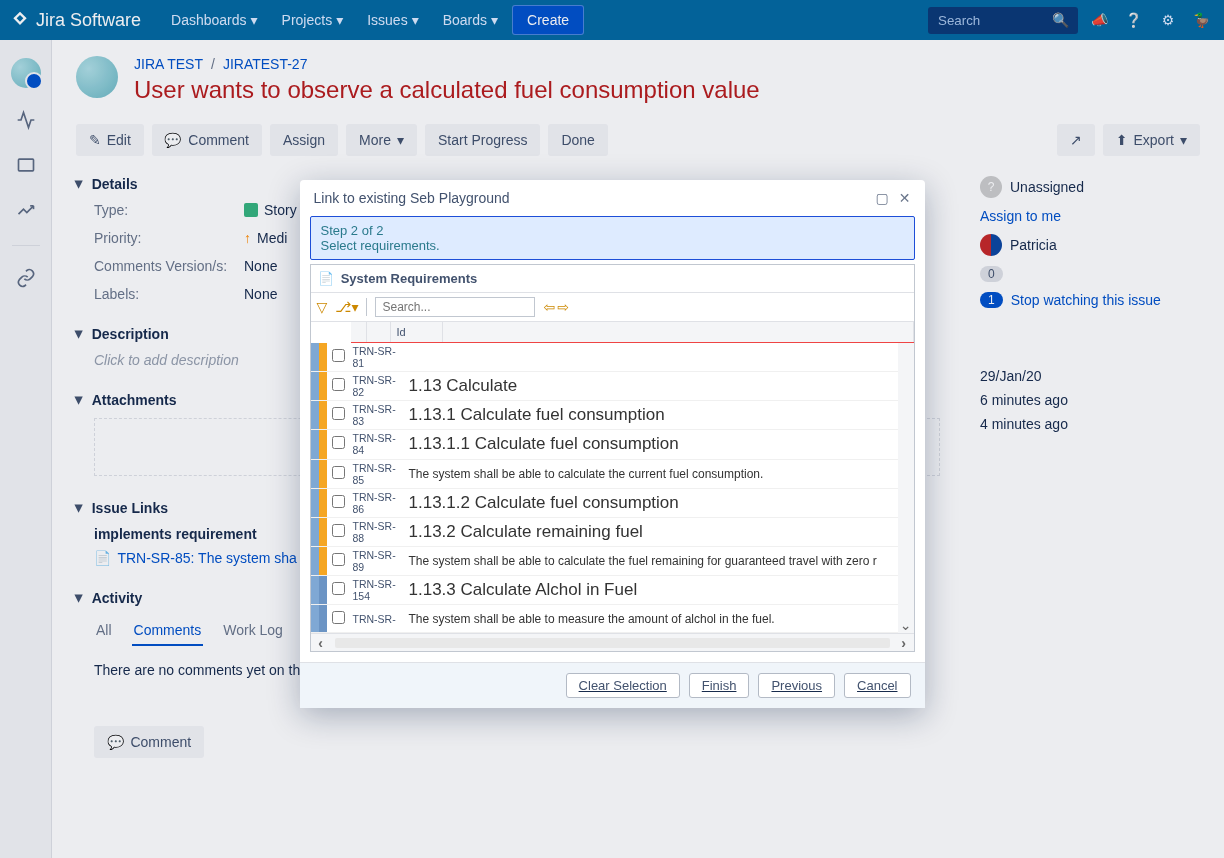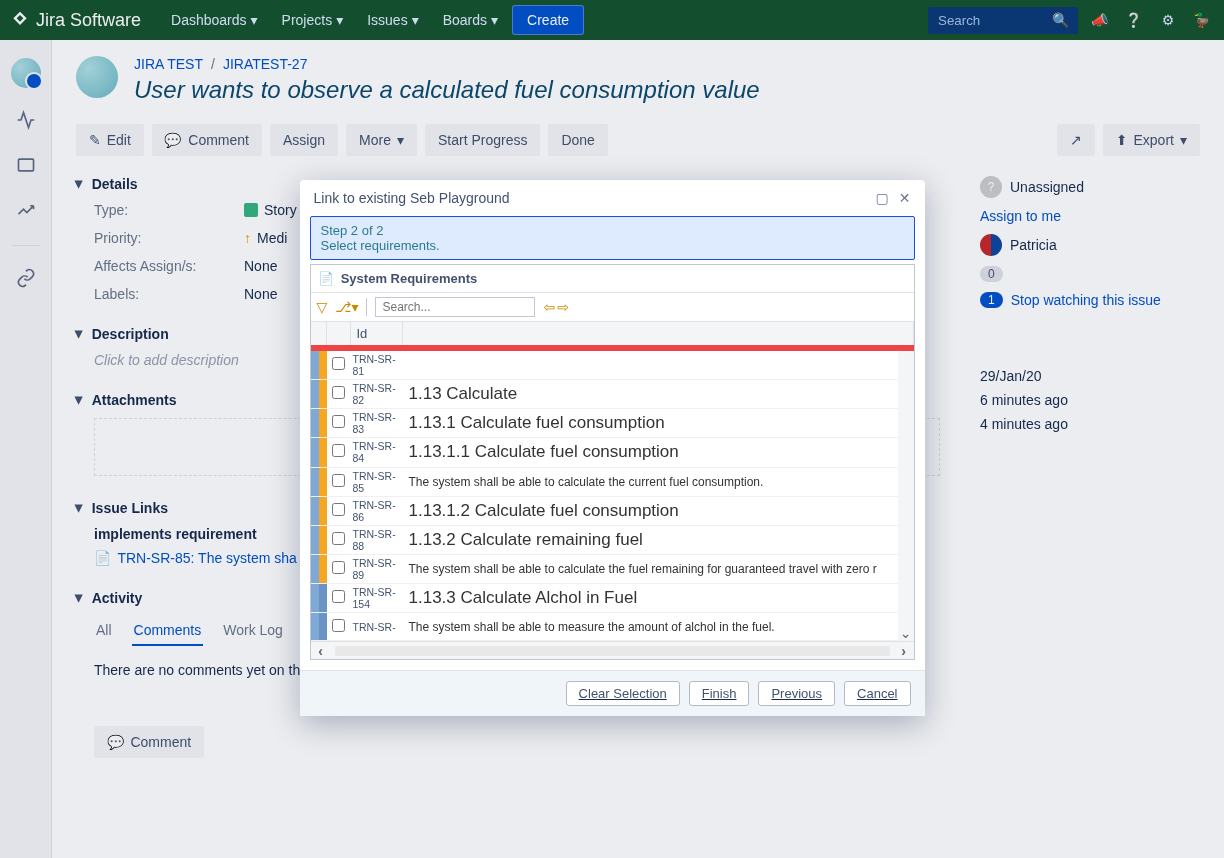--- a/index.html
+++ b/index.html
@@ -1,19 +1,19 @@
 <!DOCTYPE html>
 <html><head>
 <meta charset="utf-8">
 <style>
 * { box-sizing: border-box; margin: 0; padding: 0; }
 body { font-family: -apple-system, BlinkMacSystemFont, "Segoe UI", sans-serif; font-size: 14px; color: #172b4d; background: #f0f2f5; width: 1224px; height: 858px; overflow: hidden; position: relative; }
 
 
-.topnav { background: #14532d; height: 40px; display: flex; align-items: center; color: #deebff; padding: 0 10px; }
+.topnav { background: #0369a1; height: 40px; display: flex; align-items: center; color: #deebff; padding: 0 10px; }
 .logo { display: flex; align-items: center; gap: 6px; font-size: 18px; font-weight: 500; color: #fff; margin-right: 20px; }
 .logo svg { width: 20px; height: 20px; }
 .nav-items { display: flex; gap: 4px; flex: 1; }
 .nav-item { padding: 6px 10px; color: #deebff; display: flex; align-items: center; gap: 4px; cursor: pointer; border-radius: 3px; }
 .nav-create { background: #0052cc; padding: 6px 14px; color: #fff; border-radius: 3px; border: 1px solid rgba(255,255,255,0.3); }
 .nav-right { display: flex; align-items: center; gap: 10px; }
 .search-box { background: #0a3977; border: none; padding: 6px 30px 6px 10px; color: #fff; width: 150px; border-radius: 3px; }
 .search-box::placeholder { color: #a8c4e8; }
 .search-wrap { position: relative; }
 .search-wrap .icon { position: absolute; right: 8px; top: 50%; transform: translateY(-50%); color: #a8c4e8; }
@@ -25,21 +25,21 @@
 .sb-avatar { width: 30px; height: 30px; border-radius: 50%; background: radial-gradient(circle at 30% 30%, #b0e0e6, #6bb8c4); position: relative; }
 .sb-avatar::after { content:''; position:absolute; right:-2px; bottom:-2px; width:14px; height:14px; background:#0052cc; border-radius:50%; border:2px solid #f4f5f7; }
 .sb-divider { width: 28px; height: 1px; background: #dfe1e6; }
 
 
 .main { position: absolute; left: 52px; right: 0; top: 40px; bottom: 0; background: #fff; padding: 16px 24px; overflow-y: auto; }
 .issue-header { display: flex; gap: 16px; margin-bottom: 20px; text-align: center; }
 .issue-avatar { width: 42px; height: 42px; border-radius: 50%; background: radial-gradient(circle at 30% 30%, #b0e0e6, #6bb8c4); flex-shrink: 0; }
 .breadcrumb { color: #0052cc; font-size: 14px; display: flex; gap: 8px; margin-bottom: 4px; }
 .breadcrumb span.sep { color: #6b778c; }
-.issue-title { font-size: 24px; font-weight: 500; color: #0c4a6e; font-style: italic; }
+.issue-title { font-size: 24px; font-weight: 500; color: #b91c1c; }
 
 .toolbar { display: flex; gap: 8px; margin-bottom: 20px; }
 .btn { background: #f4f5f7; border: 1px solid transparent; padding: 7px 12px; border-radius: 3px; color: #42526e; cursor: pointer; display: flex; align-items: center; gap: 6px; font-size: 14px; }
 .toolbar-right { margin-left: auto; display: flex; gap: 8px; }
 
 .content-cols { display: flex; gap: 40px; }
 .col-left { flex: 1; }
 .col-right { width: 220px; }
 
 .section { margin-bottom: 24px; }
@@ -81,21 +81,21 @@
 .modal-header-icons { margin-left: auto; display: flex; gap: 10px; color: #6b778c; cursor: pointer; }
 .modal-body { padding: 0 10px 10px; }
 .step-box { border: 1px solid #1d4ed8; background: #deebff; padding: 6px 10px; color: #2a7a8c; font-size: 13px; margin-bottom: 4px; border-radius: 2px; }
 .req-panel { border: 1px solid #c1c7d0; background: #fff; }
 .req-panel-header { padding: 6px 8px; display: flex; align-items: center; gap: 6px; border-bottom: 1px solid #dfe1e6; font-weight: 600; font-size: 13px; color: #42526e; }
 .req-toolbar { padding: 4px 6px; display: flex; align-items: center; gap: 8px; border-bottom: 1px solid #dfe1e6; }
 .req-toolbar .filt-icon { color: #cc8800; cursor: pointer; }
 .req-toolbar .divider { width: 1px; height: 18px; background: #c1c7d0; }
 .req-search { border: 1px solid #c1c7d0; padding: 2px 6px; font-size: 12px; width: 160px; color: #999; }
 .req-nav-arrows { color: #cc8800; display: flex; gap: 2px; cursor: pointer; }
-.req-grid-header { display: flex; background: #f4f5f7; border-bottom: 6px solid #ef4444; font-size: 13px; color: #42526e; }
+.req-grid-header { display: flex; background: #f4f5f7; border-bottom: 1px solid #ef4444; font-size: 11px; color: #42526e; margin-left: 40px; }
 .req-grid-header > div { padding: 4px 6px; border-right: 1px solid #dfe1e6; }
 .req-grid-body { position: relative; max-height: 300px; overflow: hidden; }
 .req-row { display: flex; align-items: center; border-bottom: 1px solid #f0f0f0; font-size: 12px; min-height: 28px; }
 .req-row.selected { background: #9fc6f5; }
 .req-row .strip { width: 8px; align-self: stretch; background: #7fa8d4; }
 .req-row .strip2 { width: 8px; align-self: stretch; background: #f5a623; }
 .req-row .strip2.alt { background: #6b94c4; }
 .req-row .chk { width: 24px; text-align: center; }
 .req-row .id { width: 52px; color: #42526e; font-size: 10.5px; line-height: 1.15; padding: 2px 2px; }
 .req-row .desc { flex: 1; padding: 4px 6px; color: #172b4d; }
@@ -225,21 +225,21 @@
           <div class="label">Type:</div>
           <div class="value">
               <span class="story-icon"></span>
               <span>Story</span>
             </div>
           <div class="label">Priority:</div>
           <div class="value">
               <span class="priority-icon">↑</span>
               <span>Medi</span>
             </div>
-          <div class="label">Affects Assign/s:</div>
+          <div class="label">Comments Version/s:</div>
           <div class="value">None</div>
           <div class="label">Labels:</div>
           <div class="value">None</div>
         </div>
       </div>
 
       <div class="section">
         <div class="section-header">
             <span class="chevron">▶</span>
             <span>Description</span>

